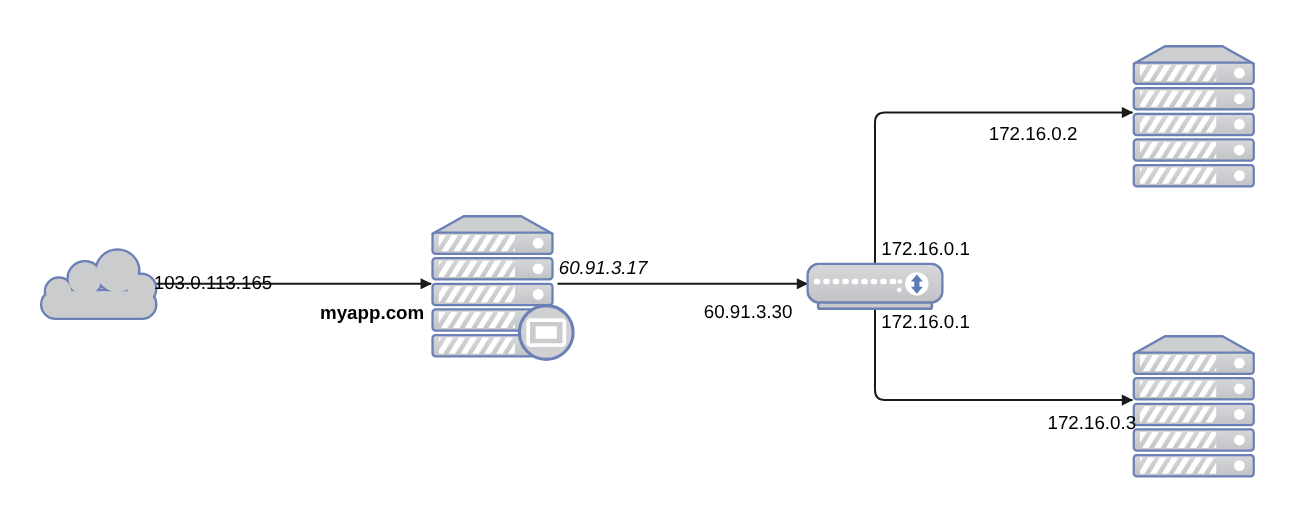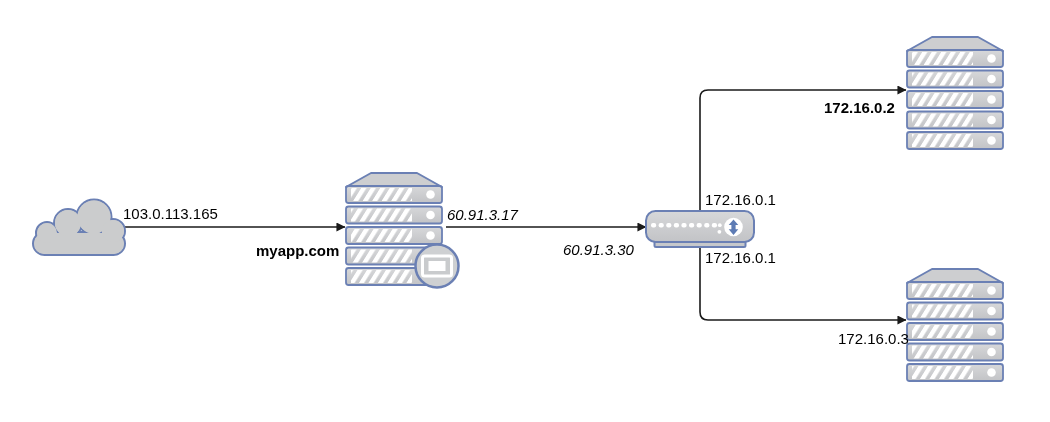--- a/index.html
+++ b/index.html
@@ -133,29 +133,29 @@
       <use href="#server-shape"></use>
     </svg>
   </div>
 
   <div class="node" style="left:905px;top:266px;">
     <svg width="100" height="118" viewBox="0 0 100 118">
       <use href="#server-shape"></use>
     </svg>
   </div>
 
-  <div class="lbl" style="left:123px;top:205px;">103.0.113.165</div>
+  <div class="lbl" style="left:123px;top:218px;">103.0.113.165</div>
 
   <div class="lbl" style="left:256px;top:242px;font-weight:bold;">myapp.com</div>
 
   <div class="lbl" style="left:447px;top:206px;font-style:italic;">60.91.3.17</div>
 
-  <div class="lbl" style="left:563px;top:241px;font-style:italic;">60.91.3.30</div>
+  <div class="lbl" style="left:563px;top:241px;">60.91.3.30</div>
 
   <div class="lbl" style="left:705px;top:191px;">172.16.0.1</div>
 
   <div class="lbl" style="left:705px;top:249px;">172.16.0.1</div>
 
-  <div class="lbl" style="left:824px;top:99px;font-weight:bold;">172.16.0.2</div>
+  <div class="lbl" style="left:791px;top:99px;">172.16.0.2</div>
 
   <div class="lbl" style="left:838px;top:330px;">172.16.0.3</div>
 
 </div>
 
 </body></html>

